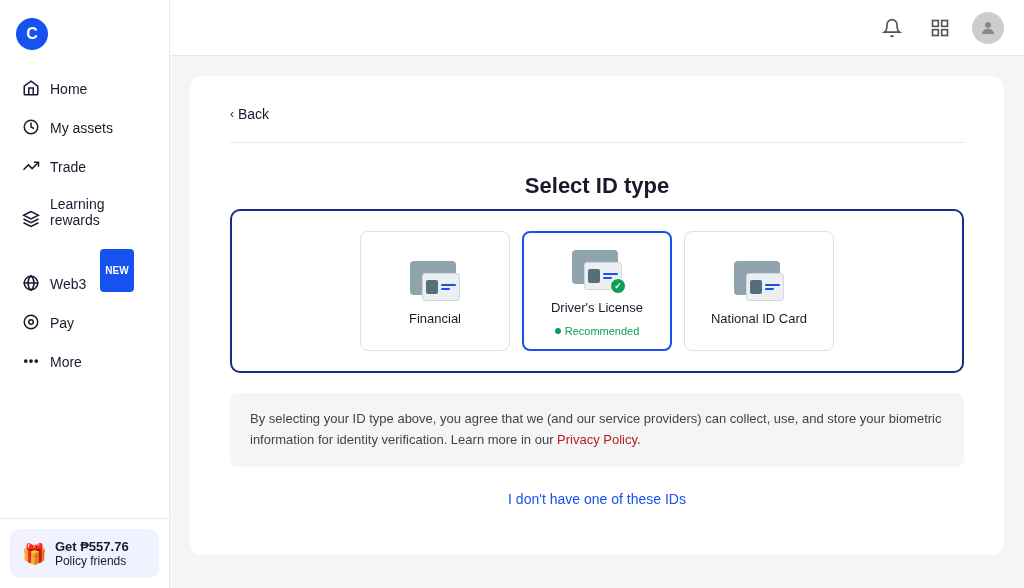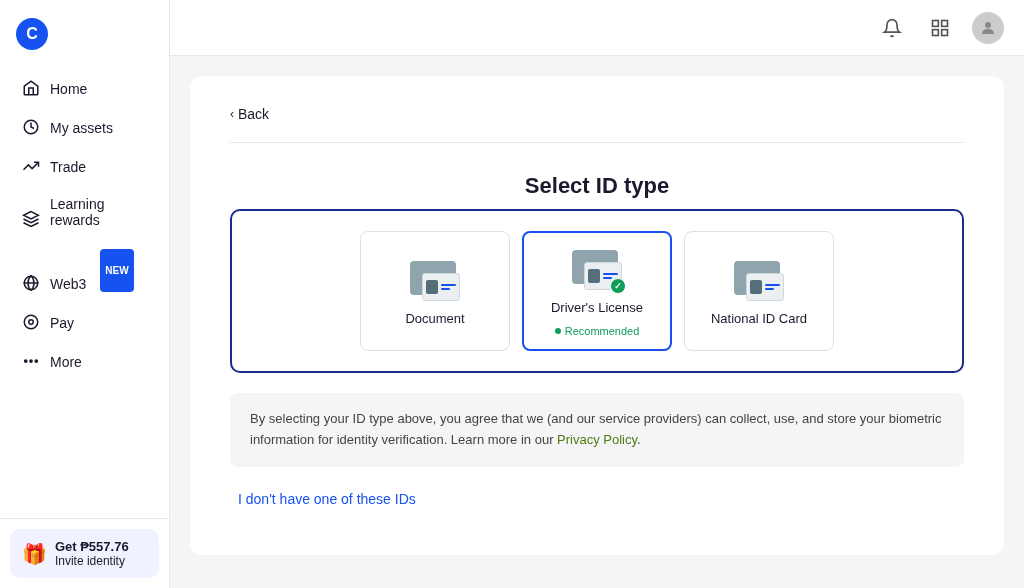--- a/index.html
+++ b/index.html
@@ -259,25 +259,26 @@
     .disclaimer-box {
       background: #f5f5f7;
       border-radius: 8px;
       padding: 16px 20px;
       font-size: 13px;
       color: #444;
       line-height: 1.6;
       margin-bottom: 16px;
     }
     .disclaimer-box a {
-      color: #4d7c0f;
+      color: #b91c1c;
       text-decoration: none;
     }
     .no-id-link {
       display: block;
+      text-align: center;
       color: #1652f0;
       font-size: 14px;
       cursor: pointer;
       padding: 8px;
     }
   </style>
 </head>
 <body>
 
 <aside class="sidebar">
@@ -344,21 +345,21 @@
           <circle cx="19" cy="12" r="1.5" fill="currentColor"></circle>
         </svg>
       <span>More</span>
     </div>
   </nav>
   <div class="sidebar-bottom">
     <div class="invite-card">
       <span class="invite-icon">🎁</span>
       <div class="invite-text">
         <strong>Get ₱557.76</strong>
-        <span>Invite identity</span>
+        <span>Policy friends</span>
       </div>
     </div>
   </div>
 </aside>
 
 <div class="main-area">
 
   <header class="topbar">
     <div class="topbar-icon">
       <svg width="20" height="20" viewBox="0 0 24 24" fill="none" stroke="currentColor" stroke-width="2">
@@ -399,21 +400,21 @@
           <div class="id-icon-wrapper">
             <div class="id-doc-base" style="background:#90a4ae;"></div>
             <div class="id-doc-front" style="bottom:0;right:0;">
               <div class="id-person-icon" style="background:#546e7a;"></div>
               <div class="id-lines">
                 <div class="id-line" style="background:#1652f0;"></div>
                 <div class="id-line short" style="background:#1652f0;"></div>
               </div>
             </div>
           </div>
-          <span class="id-card-label">Document</span>
+          <span class="id-card-label">Financial</span>
         </div>
 
         <div class="id-card selected">
           <div class="id-icon-wrapper">
             <div class="id-doc-base" style="background:#90a4ae;"></div>
             <div class="id-doc-front" style="bottom:0;right:0;">
               <div class="id-person-icon" style="background:#546e7a;"></div>
               <div class="id-lines">
                 <div class="id-line" style="background:#1652f0;"></div>
                 <div class="id-line short" style="background:#1652f0;"></div>

